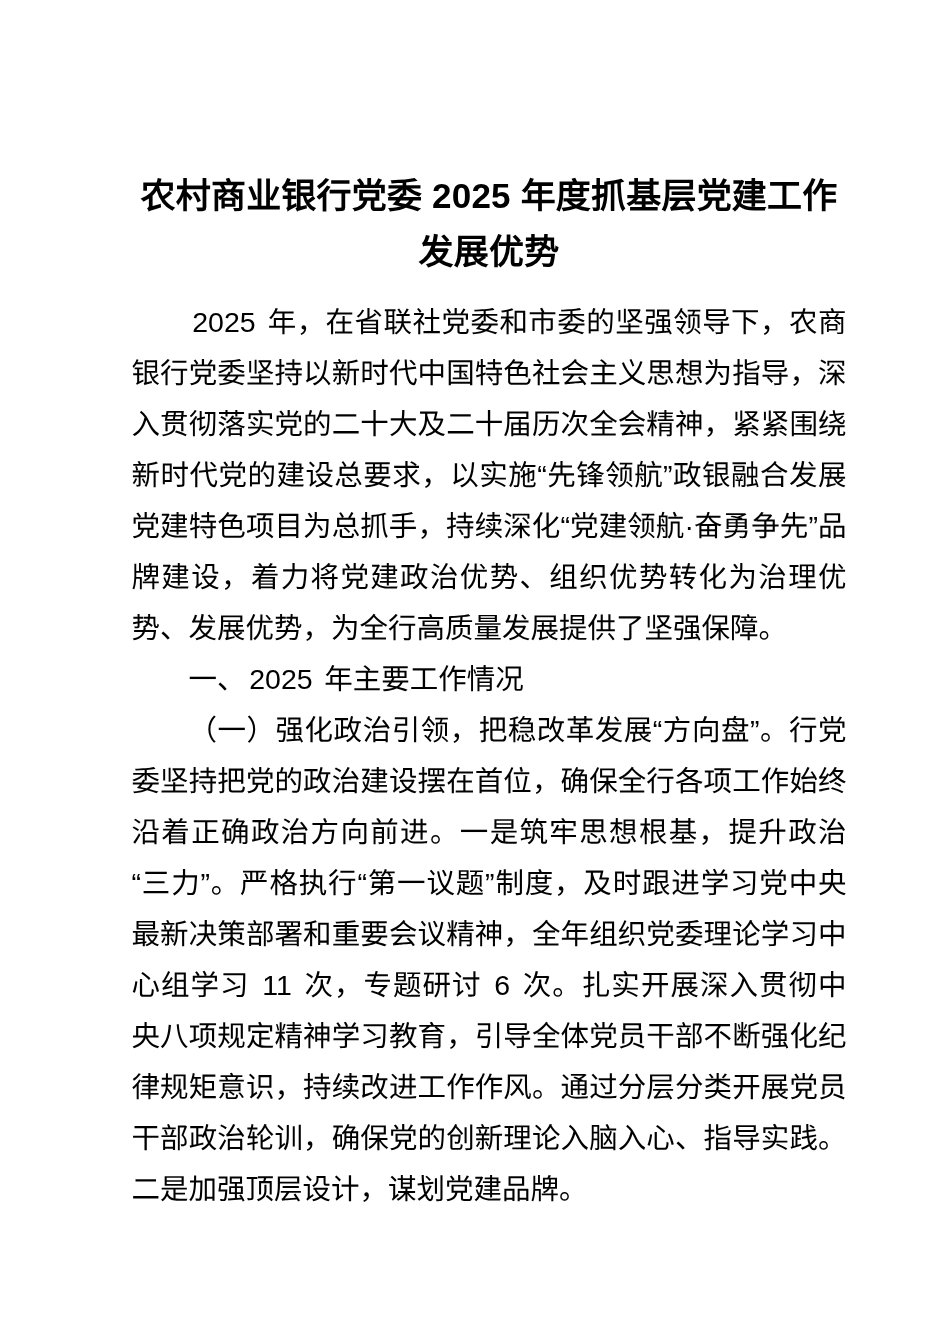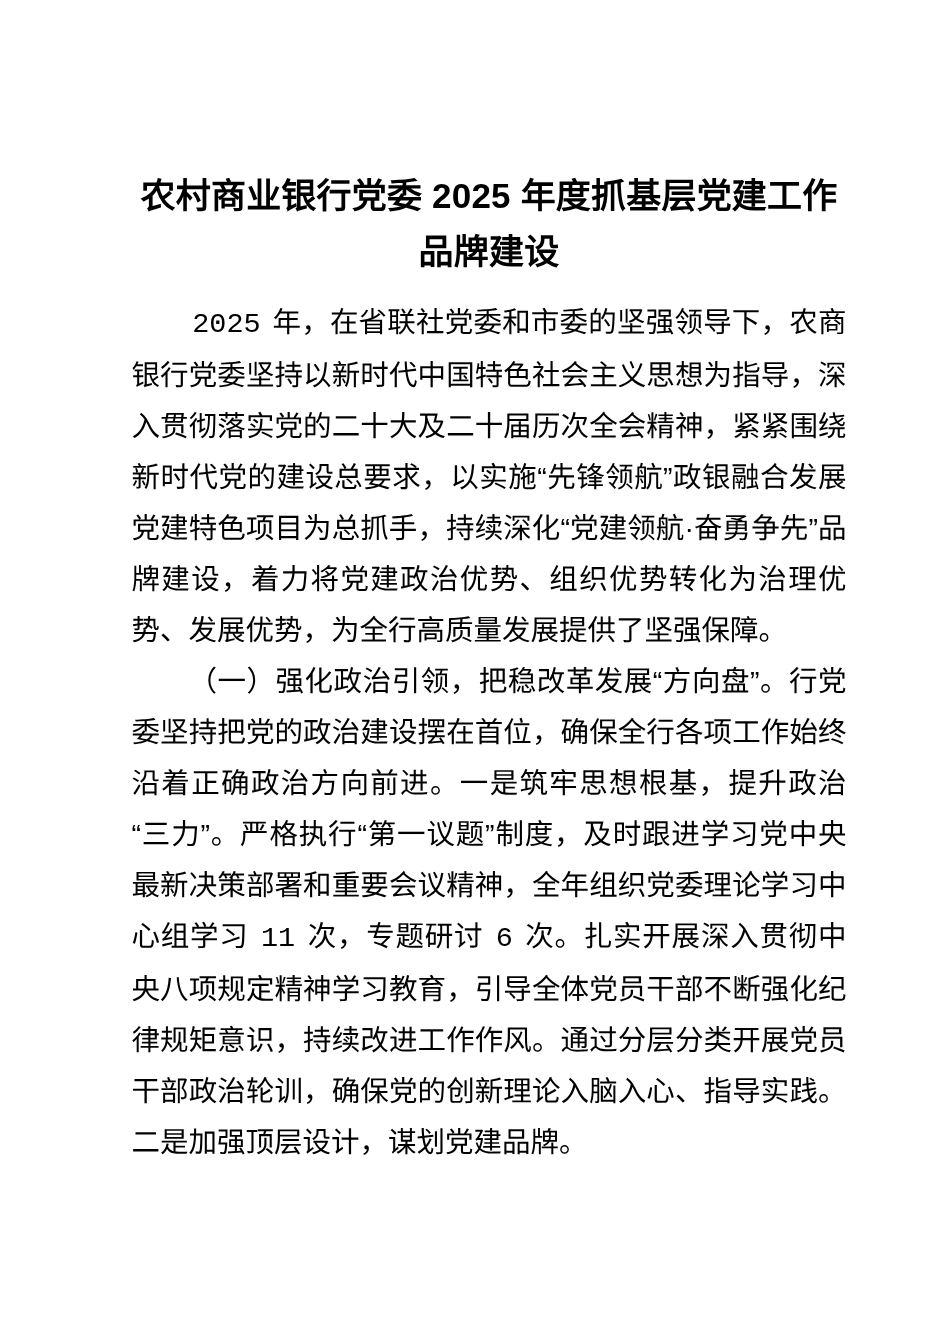--- a/index.html
+++ b/index.html
@@ -59,33 +59,34 @@
   }
 
   
   .para.heading-line {
     text-align: left;
   }
 
   
   .lat {
     padding: 0 0.13em;
-    font-family: Liberation Mono, monospace;
+    font-family: Liberation Sans, sans-serif;
   }
 </style>
 </head>
 <body>
 
 <div class="page">
   <div class="content">
 
     <h1 class="doc-title">
       <span>农村商业银行党委 2025 年度抓基层党建工作</span><br>
-      <span>品牌建设</span>
+      <span>发展优势</span>
     </h1>
 
     <p class="para"><span class="lat">2025</span> 年，在省联社党委和市委的坚强领导下，农商银行党委坚持以新时代中国特色社会主义思想为指导，深入贯彻落实党的二十大及二十届历次全会精神，紧紧围绕新时代党的建设总要求，以实施“先锋领航”政银融合发展党建特色项目为总抓手，持续深化“党建领航·奋勇争先”品牌建设，着力将党建政治优势、组织优势转化为治理优势、发展优势，为全行高质量发展提供了坚强保障。</p>
 
+    <p class="para heading-line">一、<span class="lat">2025</span> 年主要工作情况</p>
 
     <p class="para">（一）强化政治引领，把稳改革发展“方向盘”。行党委坚持把党的政治建设摆在首位，确保全行各项工作始终沿着正确政治方向前进。一是筑牢思想根基，提升政治“三力”。严格执行“第一议题”制度，及时跟进学习党中央最新决策部署和重要会议精神，全年组织党委理论学习中心组学习 <span class="lat">11</span> 次，专题研讨 <span class="lat">6</span> 次。扎实开展深入贯彻中央八项规定精神学习教育，引导全体党员干部不断强化纪律规矩意识，持续改进工作作风。通过分层分类开展党员干部政治轮训，确保党的创新理论入脑入心、指导实践。二是加强顶层设计，谋划党建品牌。</p>
 
   </div>
 </div>
 
 </body></html>

